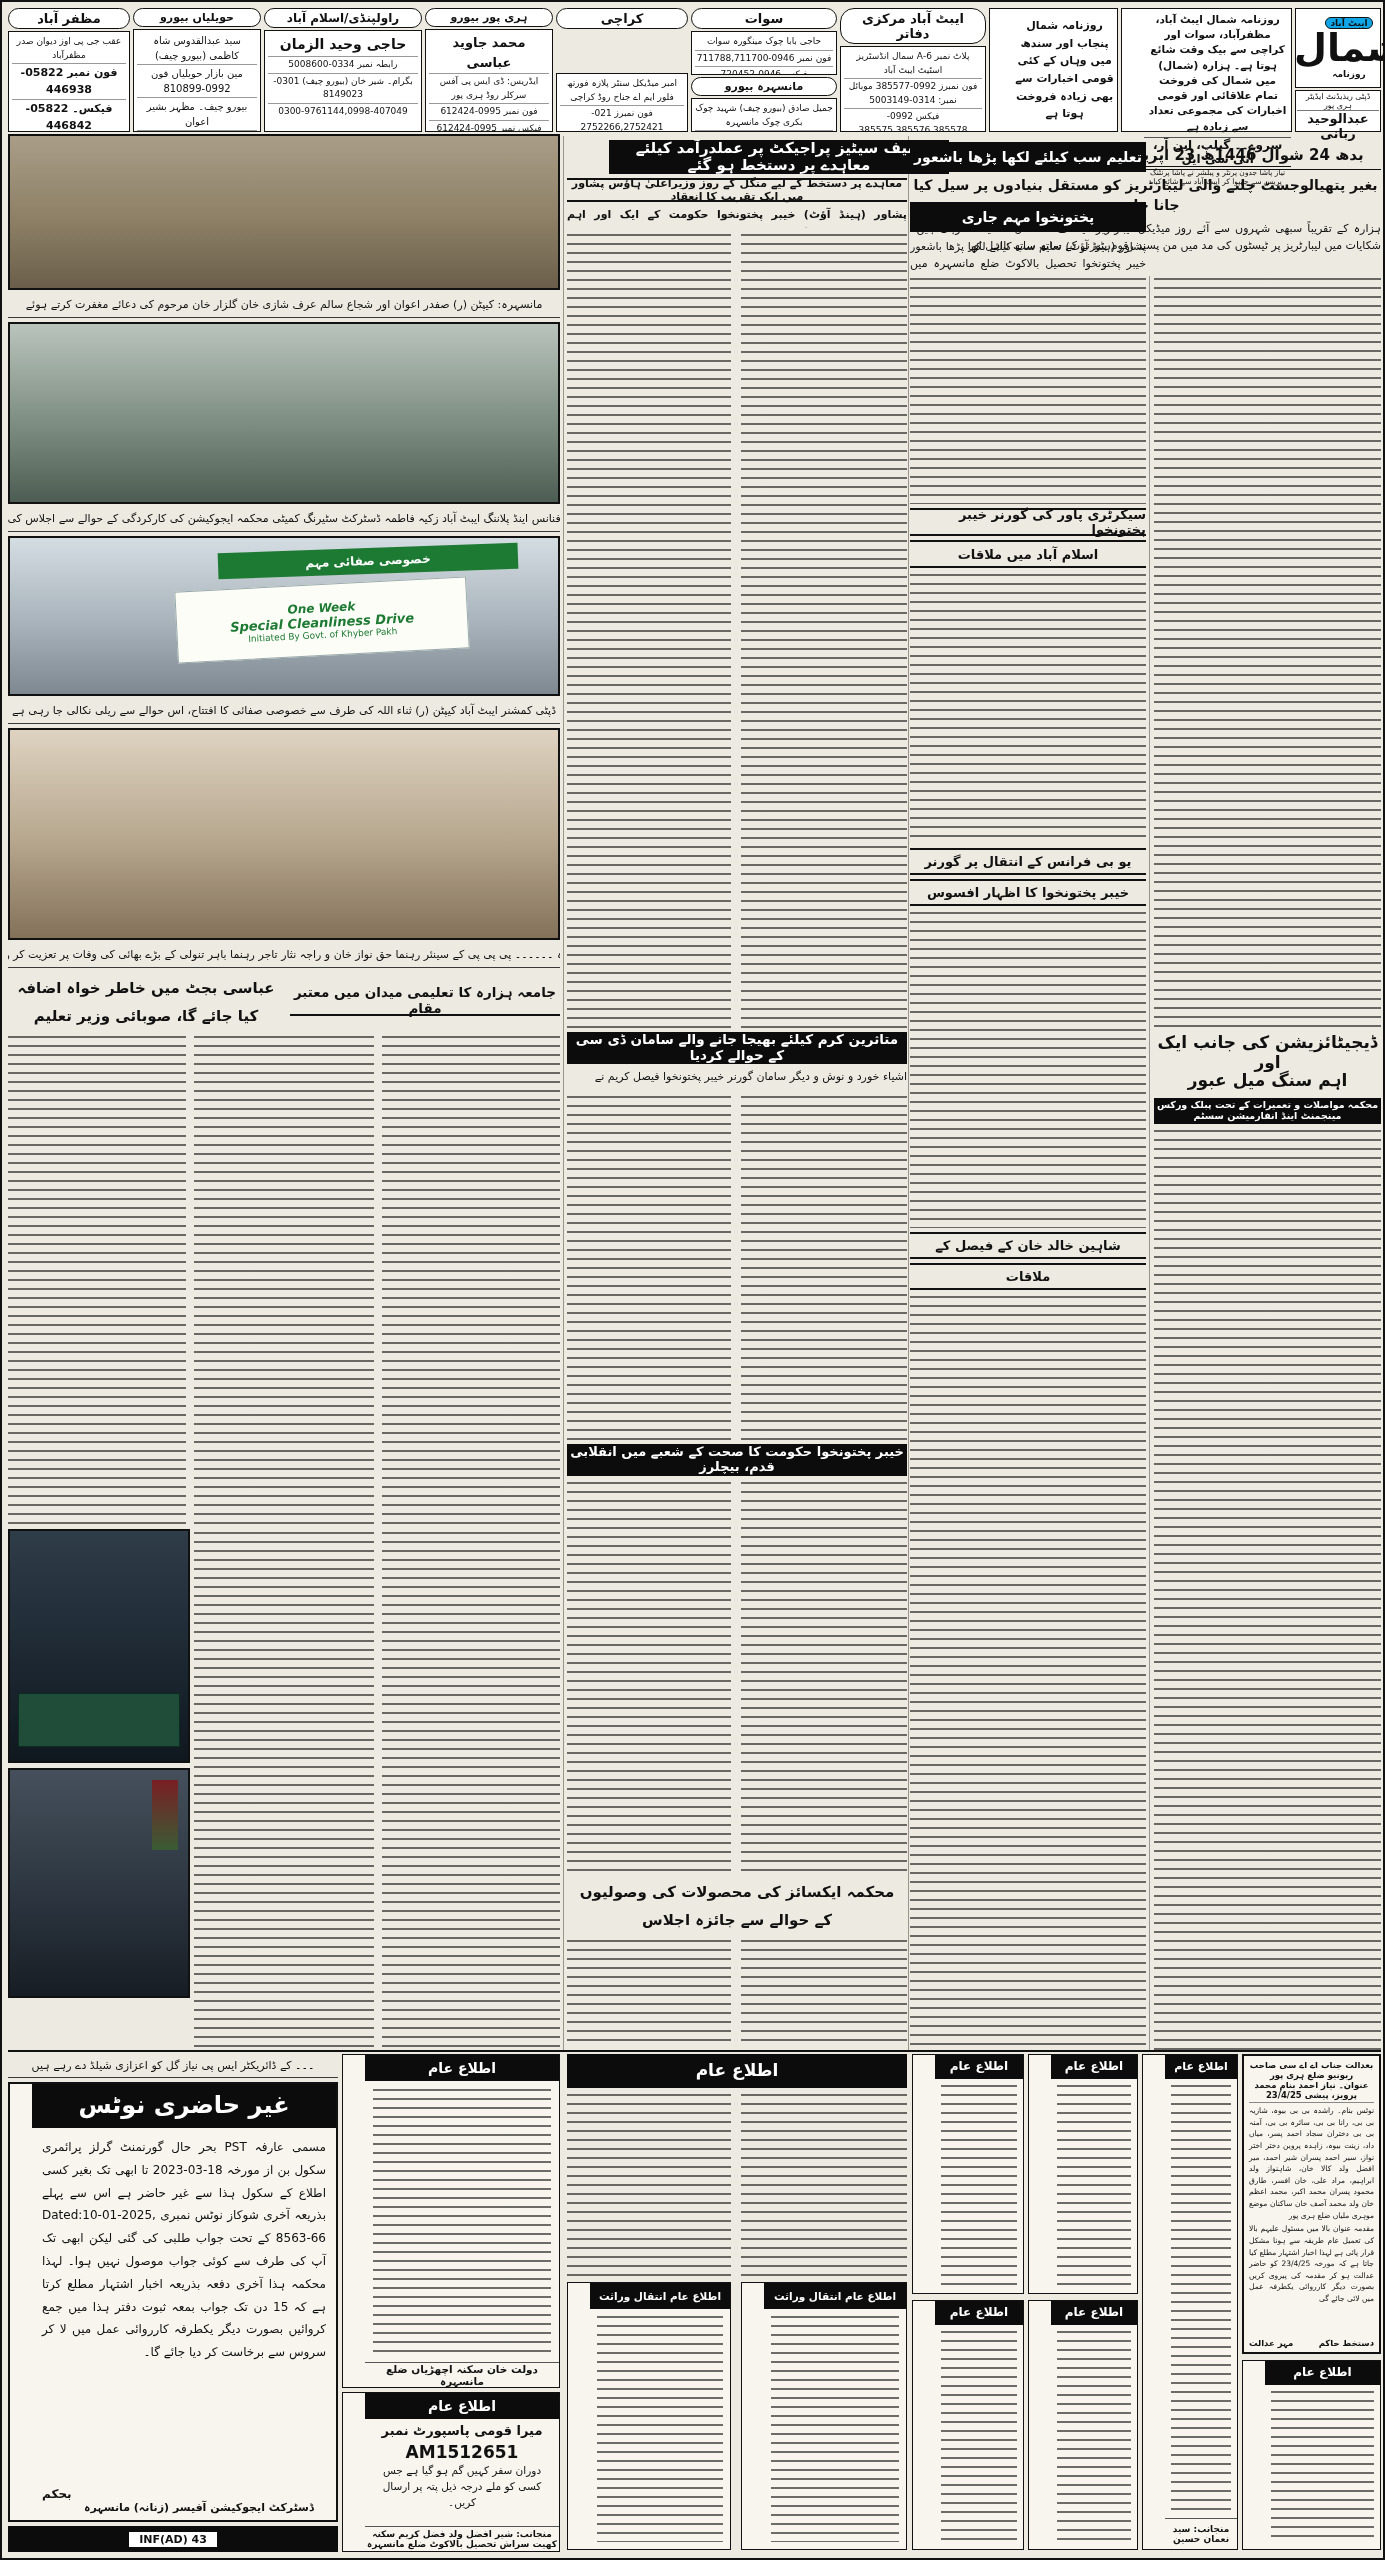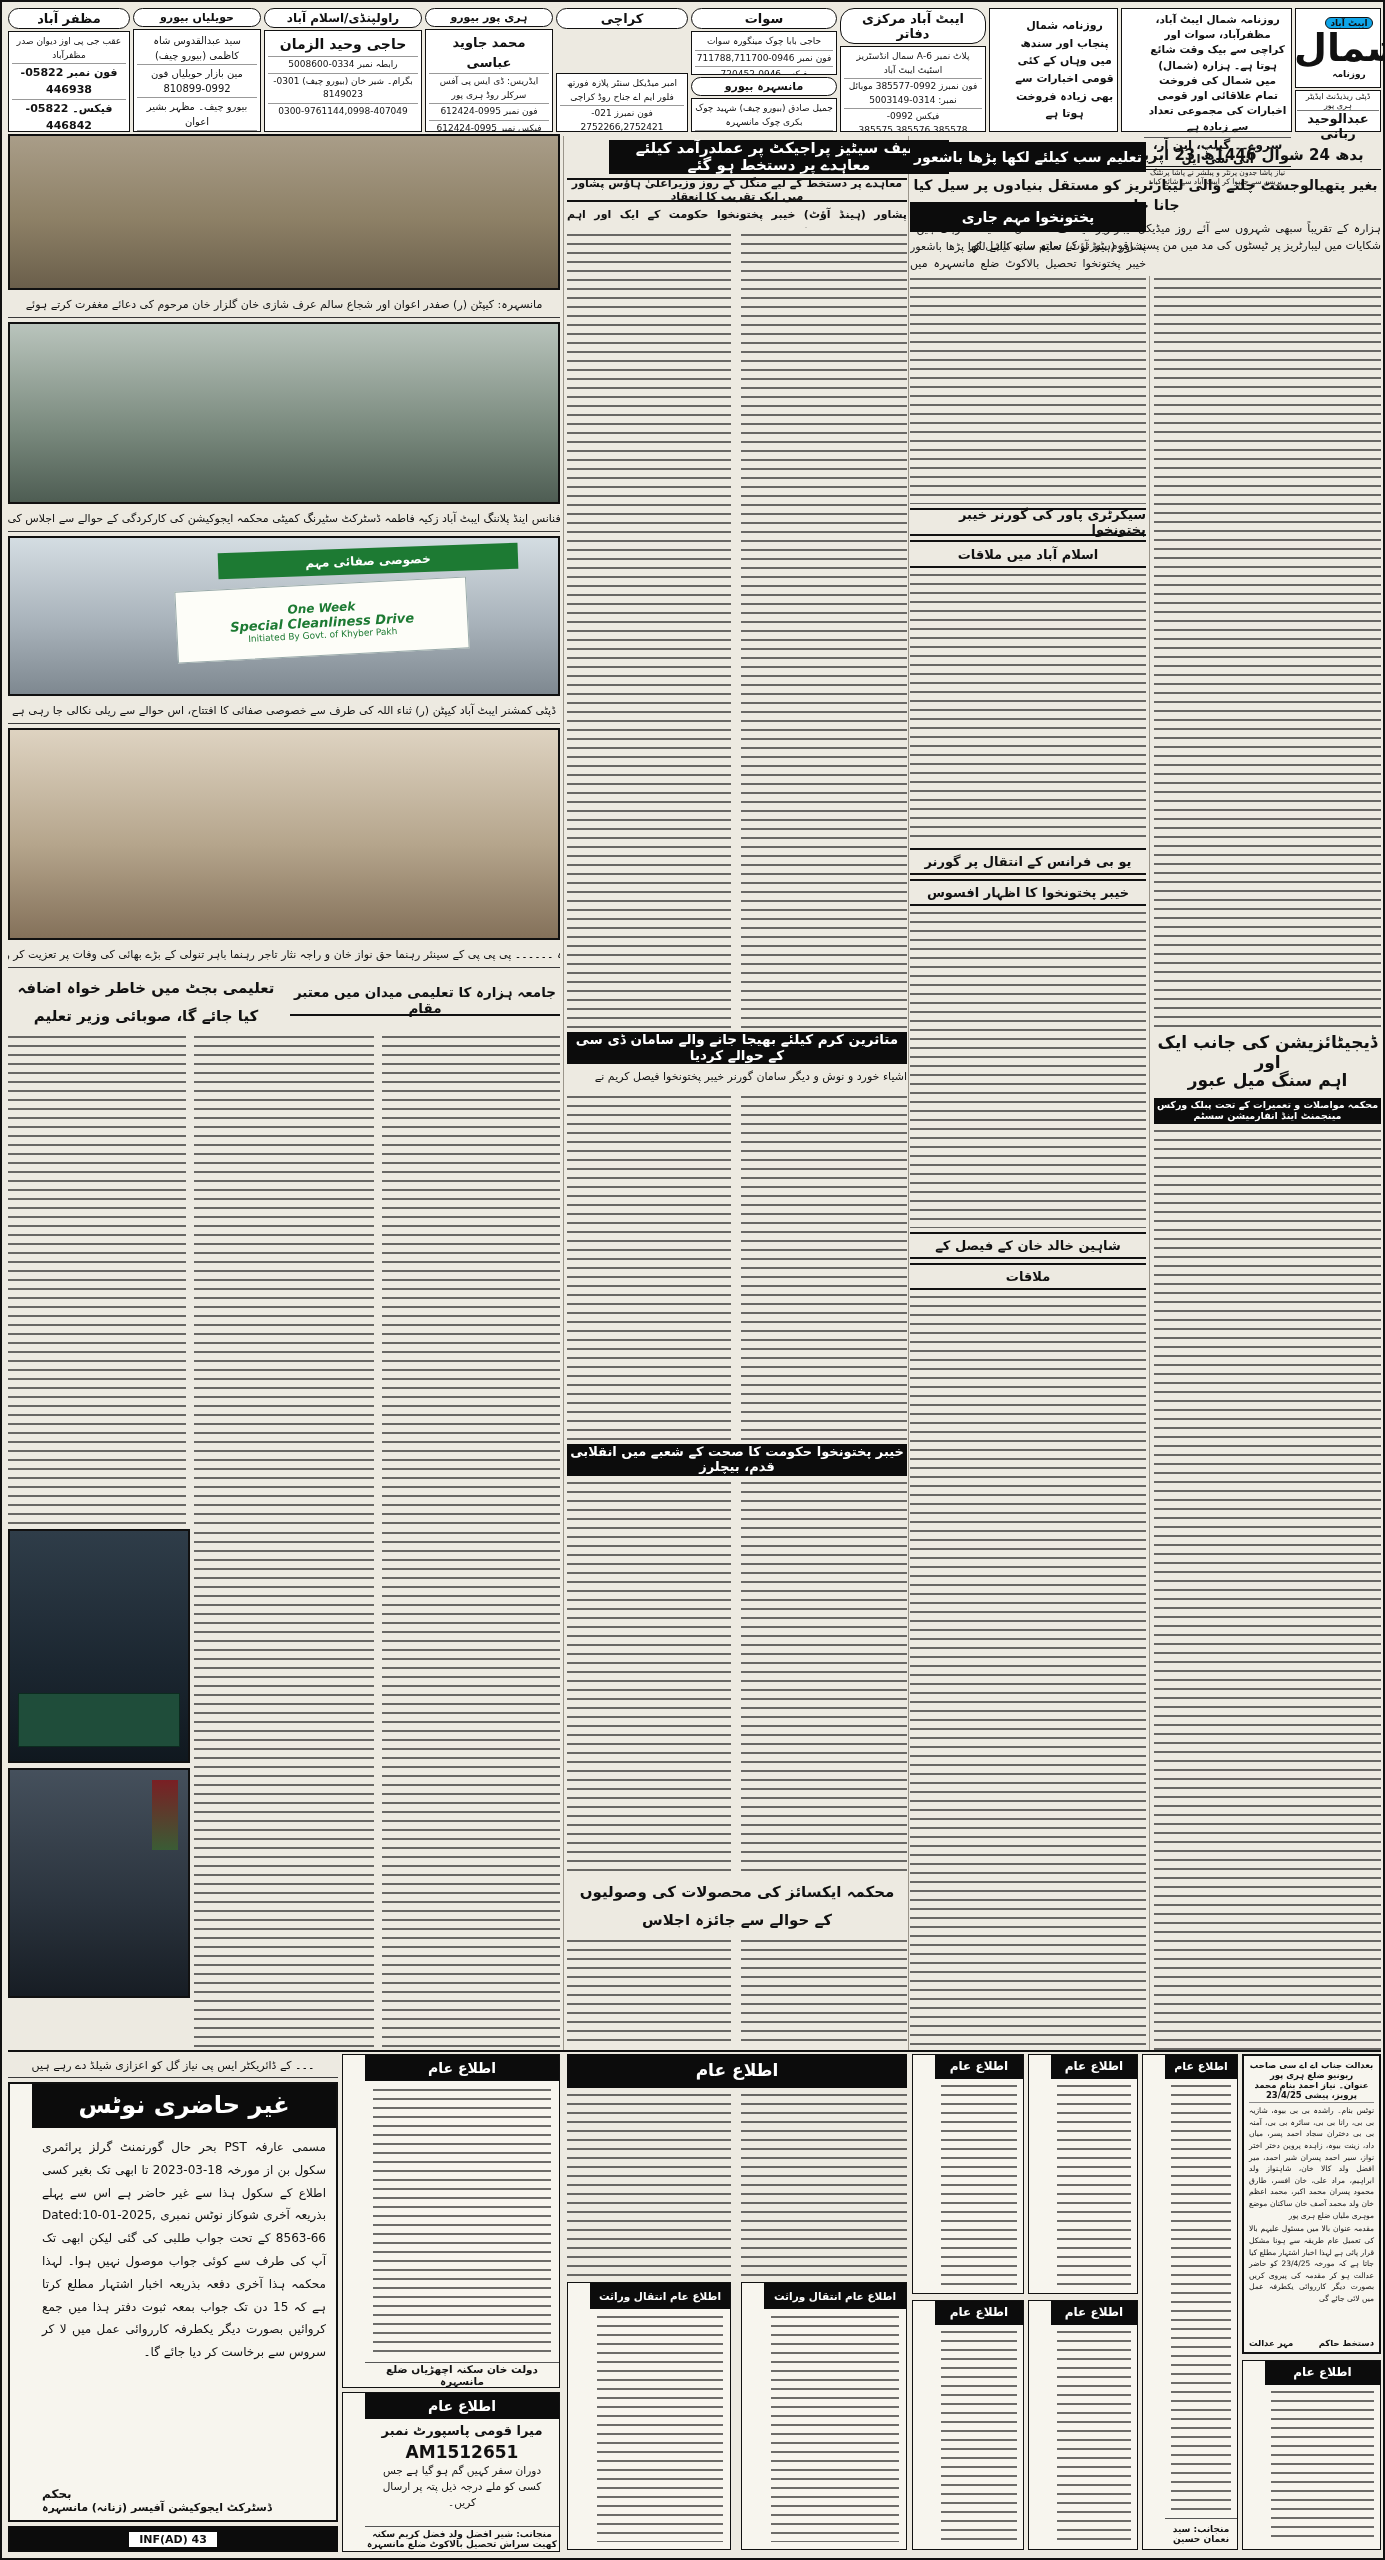--- a/index.html
+++ b/index.html
@@ -191,21 +191,21 @@
       <span style="font-size:12px;font-weight:700;font-style:italic;">One Week</span>
       <span style="font-size:13px;font-weight:700;font-style:italic;">Special Cleanliness Drive</span>
       <span style="font-size:9px;">Initiated By Govt. of Khyber Pakh</span>
     </div>
   </div>
   <div class="abs cap" style="left:6px;top:696px;width:552px;height:26px;">ڈپٹی کمشنر ایبٹ آباد کیپٹن (ر) ثناء اللہ کی طرف سے خصوصی صفائی کا افتتاح، اس حوالے سے ریلی نکالی جا رہی ہے</div>
 
   <div class="abs photo" style="left:6px;top:726px;width:552px;height:212px;background:linear-gradient(180deg,#ded3c1 0%,#b5a58c 55%,#84715a 100%);"></div>
   <div class="abs cap" style="left:6px;top:940px;width:552px;height:26px;">مانسہرہ ۔۔۔۔۔۔ پی پی پی کے سینئر رہنما حق نواز خان و راجہ نثار تاجر رہنما باہر تنولی کے بڑے بھائی کی وفات پر تعزیت کر رہے ہیں</div>
 
-  <div class="abs head" style="left:6px;top:972px;width:276px;height:28px;font-size:15px;">تعلیمی بجٹ میں خاطر خواہ اضافہ</div>
+  <div class="abs head" style="left:6px;top:972px;width:276px;height:28px;font-size:15px;">عباسی بجٹ میں خاطر خواہ اضافہ</div>
   <div class="abs head" style="left:6px;top:1000px;width:276px;height:28px;font-size:15px;">کیا جائے گا، صوبائی وزیر تعلیم</div>
   <div class="abs head" style="left:288px;top:984px;width:270px;height:30px;font-size:13.5px;border-bottom:2px solid #111;">جامعہ ہزارہ کا تعلیمی میدان میں معتبر مقام</div>
 
   <div class="abs filler" style="left:380px;top:1034px;width:178px;height:490px;"></div>
   <div class="abs filler" style="left:192px;top:1034px;width:180px;height:490px;"></div>
   <div class="abs filler" style="left:6px;top:1034px;width:178px;height:490px;"></div>
 
   <div class="abs photo" style="left:6px;top:1527px;width:182px;height:234px;background:linear-gradient(180deg,#2f3d49 0%,#1b2630 60%,#10181f 100%);overflow:hidden;">
     <div style="position:absolute;left:8px;right:8px;bottom:14px;height:52px;background:#1f4d3a;border:1px solid #0c2b1f;"></div>
   </div>
@@ -215,21 +215,21 @@
   <div class="abs filler" style="left:192px;top:1530px;width:180px;height:516px;"></div>
   <div class="abs filler" style="left:380px;top:1530px;width:178px;height:516px;"></div>
 
   <div class="abs cap" style="left:6px;top:2052px;width:330px;height:24px;">۔۔۔ کے ڈائریکٹر ایس پی نیاز گل کو اعزازی شیلڈ دے رہے ہیں</div>
 
   <div class="abs b" style="left:6px;top:2080px;width:330px;height:440px;border-width:2.5px;display:flex;flex-direction:column;">
     <div class="bar" style="height:44px;font-size:24px;">غیر حاضری نوٹس</div>
     <div class="txt" style="flex:1;padding:8px 10px;font-size:12px;line-height:1.9;overflow:hidden;">مسمی عارفہ PST بحر حال گورنمنٹ گرلز پرائمری سکول بن از مورخہ 18-03-2023 تا ابھی تک بغیر کسی اطلاع کے سکول ہذا سے غیر حاضر ہے اس سے پہلے بذریعہ آخری شوکاز نوٹس نمبری Dated:10-01-2025, 8563-66 کے تحت جواب طلبی کی گئی لیکن ابھی تک آپ کی طرف سے کوئی جواب موصول نہیں ہوا۔ لہذا محکمہ ہذا آخری دفعہ بذریعہ اخبار اشتہار مطلع کرتا ہے کہ 15 دن تک جواب بمعہ ثبوت دفتر ہذا میں جمع کروائیں بصورت دیگر یکطرفہ کارروائی عمل میں لا کر سروس سے برخاست کر دیا جائے گا۔</div>
     <div style="padding:2px 10px 6px;text-align:left;">
       <div style="font-weight:700;font-size:12px;">بحکم</div>
-      <div style="font-weight:700;font-size:11px;">ڈسٹرکٹ ایجوکیشن آفیسر (زنانہ) مانسہرہ</div>
+      <div style="font-weight:700;font-size:11px;margin-left:42px;">ڈسٹرکٹ ایجوکیشن آفیسر (زنانہ) مانسہرہ</div>
     </div>
   </div>
   <div class="abs" style="left:6px;top:2524px;width:330px;height:26px;background:#0c0c0c;display:flex;align-items:center;justify-content:center;">
     <span style="background:#fff;color:#111;font-size:11px;font-weight:700;padding:1px 10px;direction:ltr;">INF(AD) 43</span>
   </div>
 
   <div class="abs b" style="left:340px;top:2052px;width:218px;height:334px;display:flex;flex-direction:column;">
     <div class="bar" style="height:26px;font-size:14px;">اطلاع عام</div>
     <div class="filler" style="flex:1;margin:8px;"></div>
     <div class="head" style="height:24px;font-size:10.5px;border-top:1px solid #555;">دولت خان سکنہ اچھڑیاں ضلع مانسہرہ</div>

